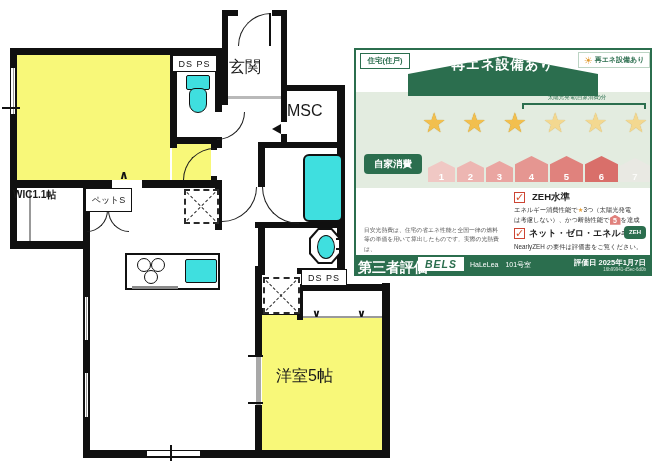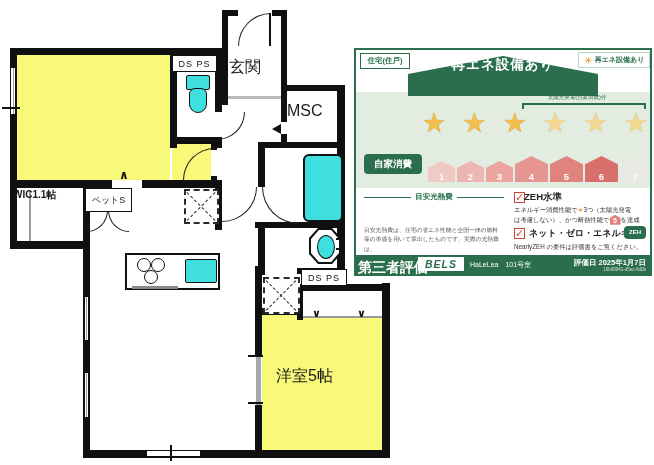--- a/index.html
+++ b/index.html
@@ -212,33 +212,28 @@
     <div class="abs" style="left:72px;top:100px;width:222px;height:32px;display:flex;align-items:flex-end;gap:2px;">
       <div class="house" style="width:27px;height:21px;background:#f0c8c4;">1</div>
       <div class="house" style="width:27px;height:21px;background:#edb6b2;">2</div>
       <div class="house" style="width:27px;height:21px;background:#eaa5a1;">3</div>
       <div class="house" style="width:33px;height:26px;background:#e59691;">4</div>
       <div class="house" style="width:33px;height:26px;background:#e0827d;">5</div>
       <div class="house" style="width:33px;height:26px;background:#d96f6a;">6</div>
       <div class="house" style="width:30px;height:24px;background:#e9e9e3;color:#fbfbf8;">7</div>
     </div>
 
-    <div class="abs" style="left:8px;top:142px;width:140px;height:10px;display:flex;align-items:center;">
-      <div class="hrline"></div>
-      <span class="green" style="font-size:7.5px;font-weight:bold;margin:0 4px;">目安光熱費</span>
-      <div class="hrline"></div>
-    </div>
     <div class="abs" style="left:8px;top:176px;width:144px;font-size:5.8px;color:#555;line-height:1.6;">
       <div>目安光熱費は、住宅の省エネ性能と全国一律の燃料</div>
       <div>等の単価を用いて算出したものです。実際の光熱費は、</div>
       <div>使用条件や設備、契約会社・方法などにより異なります。</div>
     </div>
 
     <div class="chk" style="left:158px;top:142px;"></div>
-    <div class="abs" style="left:168px;top:141px;font-size:9.5px;font-weight:bold;color:#222;">ZEH水準</div>
+    <div class="abs" style="left:176px;top:141px;font-size:9.5px;font-weight:bold;color:#222;">ZEH水準</div>
     <div class="abs" style="left:158px;top:155px;width:138px;font-size:6.3px;color:#333;line-height:1.55;">
       <span>エネルギー消費性能で</span><span class="starline">★</span><span>3つ（太陽光発電</span><br>
       <span>は考慮しない）、かつ断熱性能で</span><span class="minihouse">5</span><span>を達成</span>
     </div>
     <div class="chk" style="left:158px;top:178px;"></div>
     <div class="abs" style="left:173px;top:177px;font-size:9px;font-weight:bold;color:#222;">ネット・ゼロ・エネルギー</div>
     <div class="abs gbg" style="left:268px;top:176px;width:22px;height:13px;border-radius:4px;text-align:center;font-size:6px;font-weight:bold;line-height:13px;">ZEH</div>
     <div class="abs" style="left:158px;top:193px;width:138px;font-size:6.3px;color:#333;">NearlyZEH の要件は評価書をご覧ください。</div>
 
     <div class="abs gbg" style="left:0;right:0;bottom:0;height:19px;">

